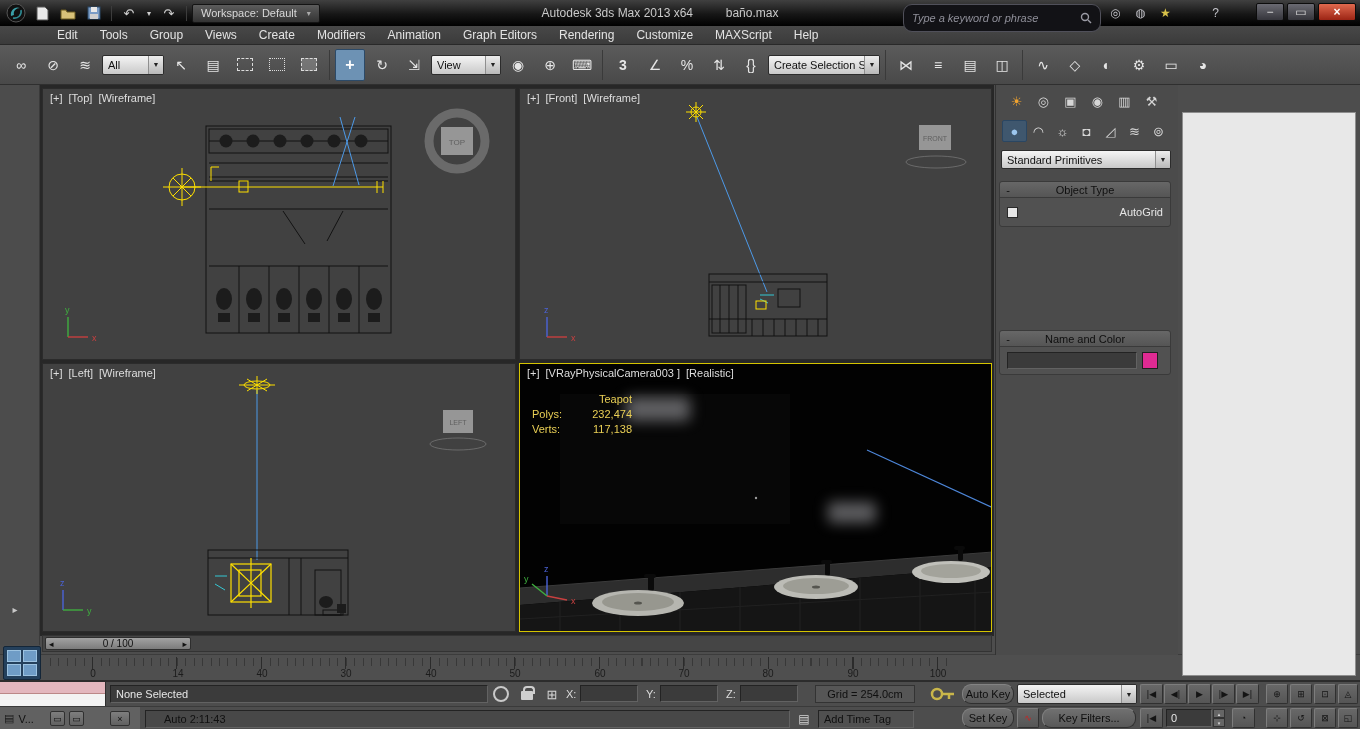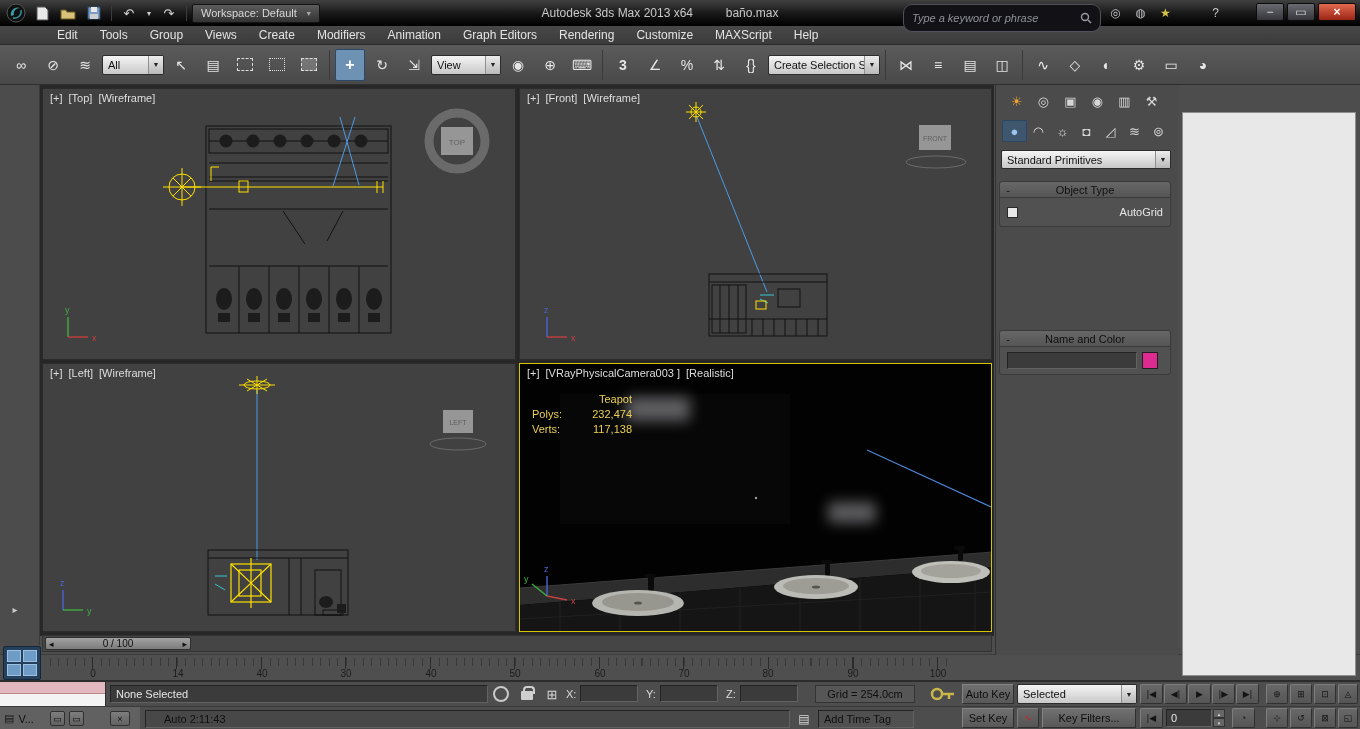--- a/index.html
+++ b/index.html
@@ -63,21 +63,21 @@
 
 #trackbar{position:absolute;left:42px;top:635px;width:950px;height:17px;background:#454545;border:1px solid #333}
 #thandle{position:absolute;left:2px;top:1px;width:146px;height:13px;background:linear-gradient(#a2a2a2,#7c7c7c);border:1px solid #2e2e2e;border-radius:2px;display:flex;align-items:center;justify-content:space-between;color:#111;font-size:10px;padding:0 3px}
 #ruler{position:absolute;left:0;top:654px;width:1360px;height:27px;background:#4f4f4f;border-top:1px solid #3c3c3c;border-bottom:1px solid #2c2c2c}
 #tickband{position:absolute;left:50px;top:3px;width:900px;height:8px;background:repeating-linear-gradient(to right,#383838 0 1px,transparent 1px 8.45px)}
 #tickband2{position:absolute;left:92px;top:2px;width:860px;height:12px;background:repeating-linear-gradient(to right,#2b2b2b 0 1px,transparent 1px 84.5px)}
 .tick{position:absolute;top:13px;transform:translateX(-50%);color:#1c1c1c;font-size:10px}
 
 #sbar1{position:absolute;left:0;top:681px;width:1360px;height:25px;background:#4d4d4d;border-top:1px solid #2c2c2c;z-index:15}
 #sbar2{position:absolute;left:0;top:706px;width:1360px;height:23px;background:#4d4d4d;border-top:1px solid #3a3a3a;z-index:15}
-.sbtn{position:absolute;height:20px;background:linear-gradient(#707070,#585858);border:1px solid;border-color:#838383 #2f2f2f #2f2f2f #838383;border-radius:0;color:#0e0e0e;font-size:11px;display:flex;align-items:center;justify-content:center}
+.sbtn{position:absolute;height:20px;background:linear-gradient(#707070,#585858);border:1px solid;border-color:#838383 #2f2f2f #2f2f2f #838383;border-radius:9px;color:#0e0e0e;font-size:11px;display:flex;align-items:center;justify-content:center}
 .ibtn{position:absolute;width:23px;height:20px;background:linear-gradient(#686868,#555);border:1px solid;border-color:#7d7d7d #303030 #303030 #7d7d7d;border-radius:2px;color:#141414;font-size:9px;display:flex;align-items:center;justify-content:center}
 .slabel{position:absolute;color:#dcdcdc;font-size:11px}
 .padlock{position:absolute;width:12px;height:9px;background:#cfcfcf;border-radius:1px}
 .padlock:before{content:"";position:absolute;left:2px;top:-5px;width:8px;height:6px;border:2px solid #cfcfcf;border-bottom:none;border-radius:4px 4px 0 0}
 #minilistener{position:absolute;left:0;top:0;width:106px;height:24px;border-right:1px solid #2e2e2e}
 #ml-pink{height:12px;background:#e3b7be;border-bottom:1px solid #b88}
 #ml-white{height:12px;background:#f3f3f3}
 #listenertab{position:absolute;left:0;top:0;width:140px;height:23px;background:#616161;display:flex;align-items:center;gap:4px;padding:0 4px}
 .wbtn2{width:15px;height:15px;background:linear-gradient(#7e7e7e,#616161);border:1px solid #303030;border-radius:2px;color:#111;font-size:9px;display:flex;align-items:center;justify-content:center}
 </style>

